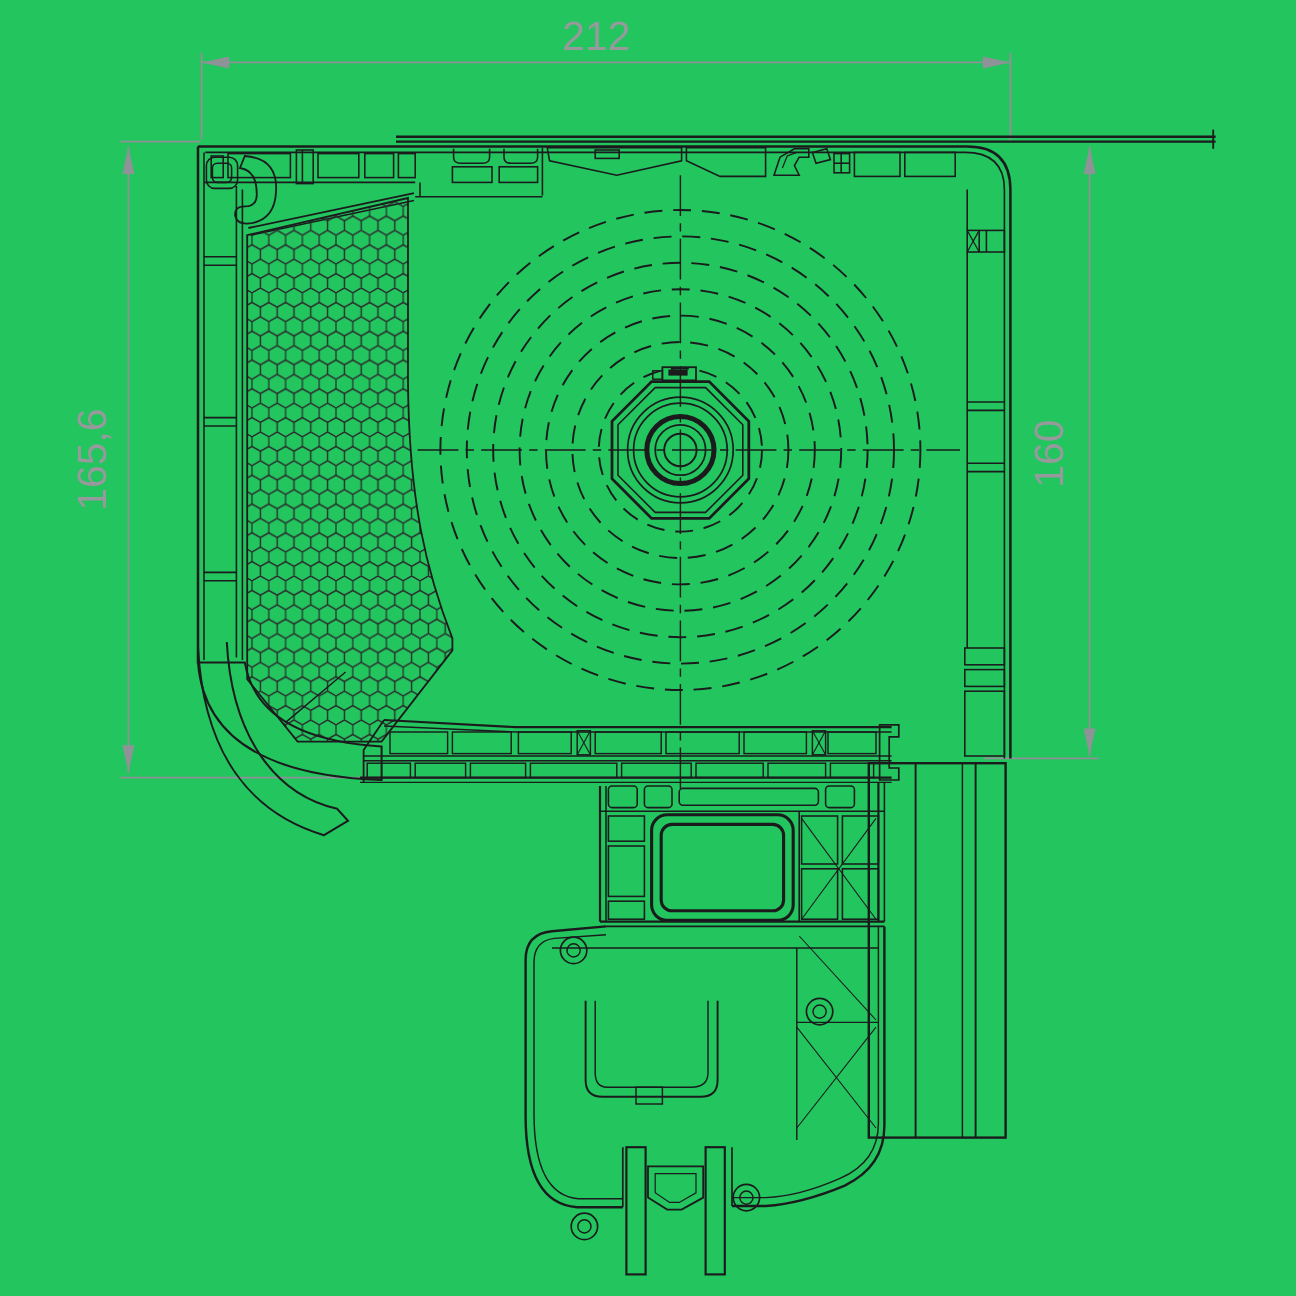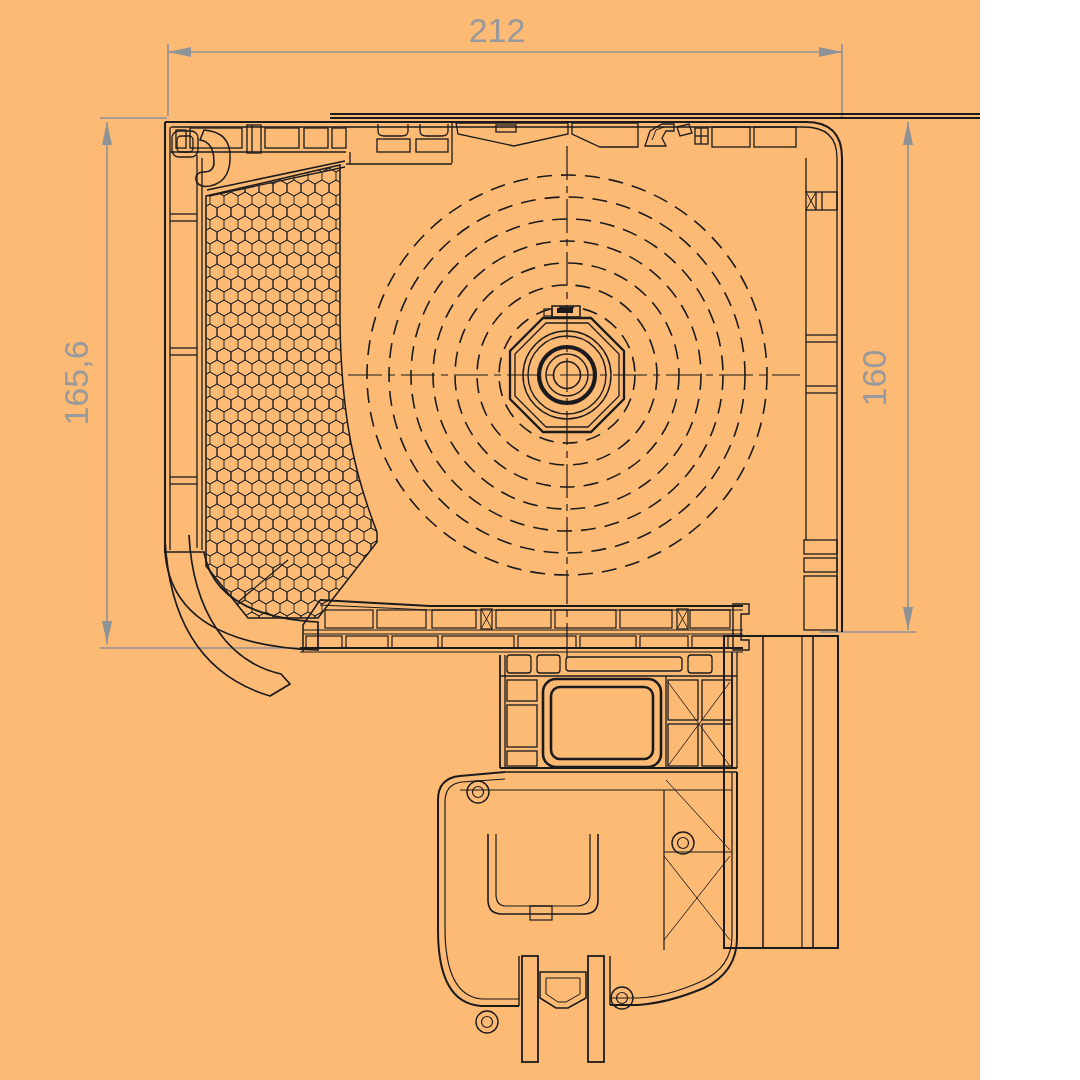--- a/index.html
+++ b/index.html
@@ -1,17 +1,17 @@
 <!DOCTYPE html>
 <html><head>
 <meta charset="utf-8">
 <style>
   html,body{margin:0;padding:0;background:#ffffff;}
   body{width:1080px;height:1080px;font-family:"Liberation Sans",sans-serif;}
-  .stage{position:relative;width:980px;height:1080px;background:#fdba74;overflow:hidden;}
+  .stage{position:relative;width:1080px;height:1080px;background:#22c55e;overflow:hidden;}
   svg{display:block;}
   .dim-text{font-family:"Liberation Sans",sans-serif;font-size:34px;fill:#97999c;}
   .outline{stroke:#1b1b1d;fill:none;}
   .dimline{stroke:#8f9296;fill:none;stroke-width:1.6;}
   .dimarrow{fill:#8f9296;stroke:none;}
 </style>
 </head>
 <body>
 
 <div class="stage">

